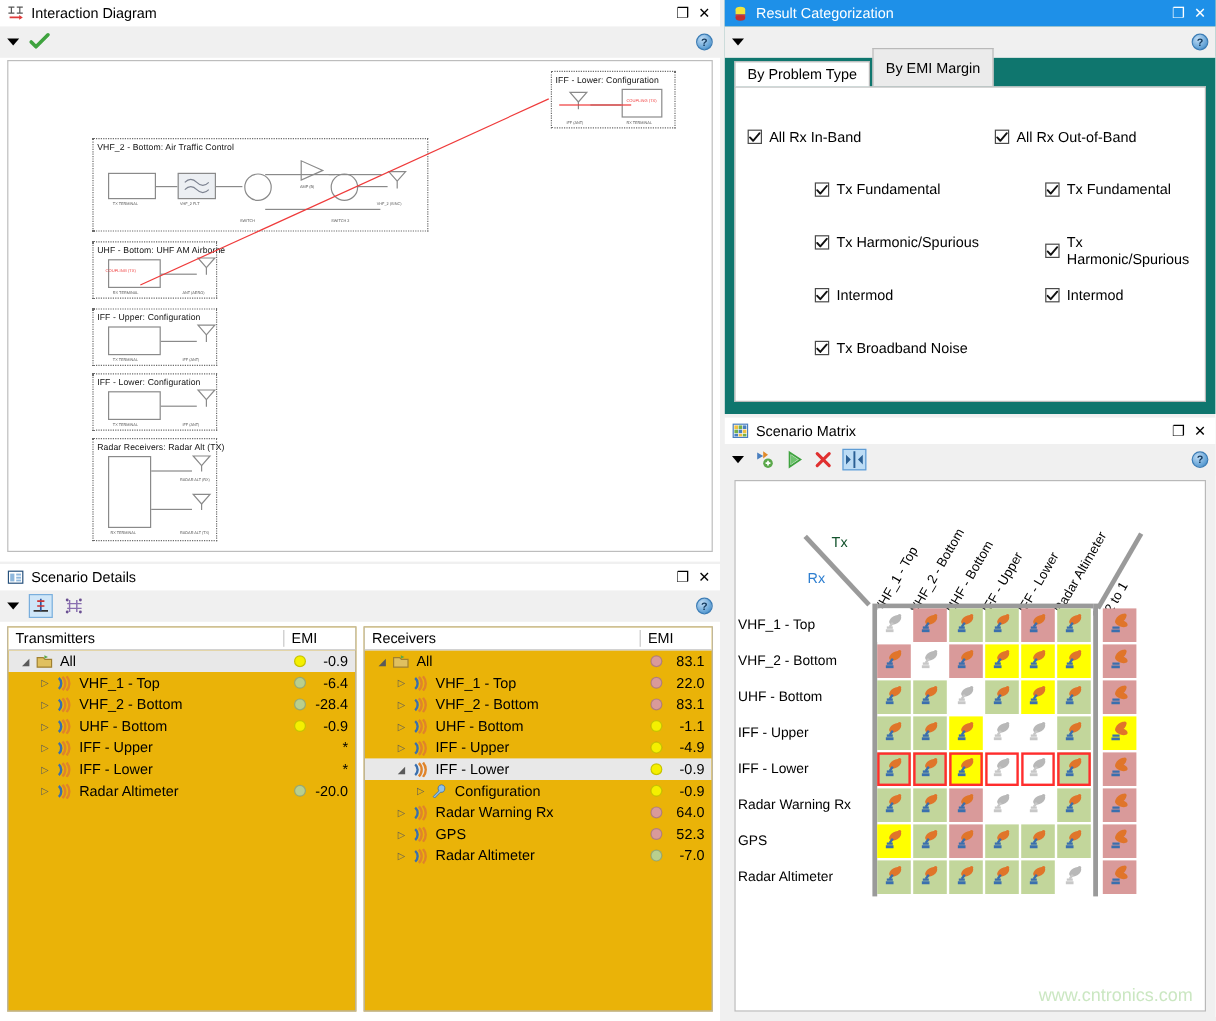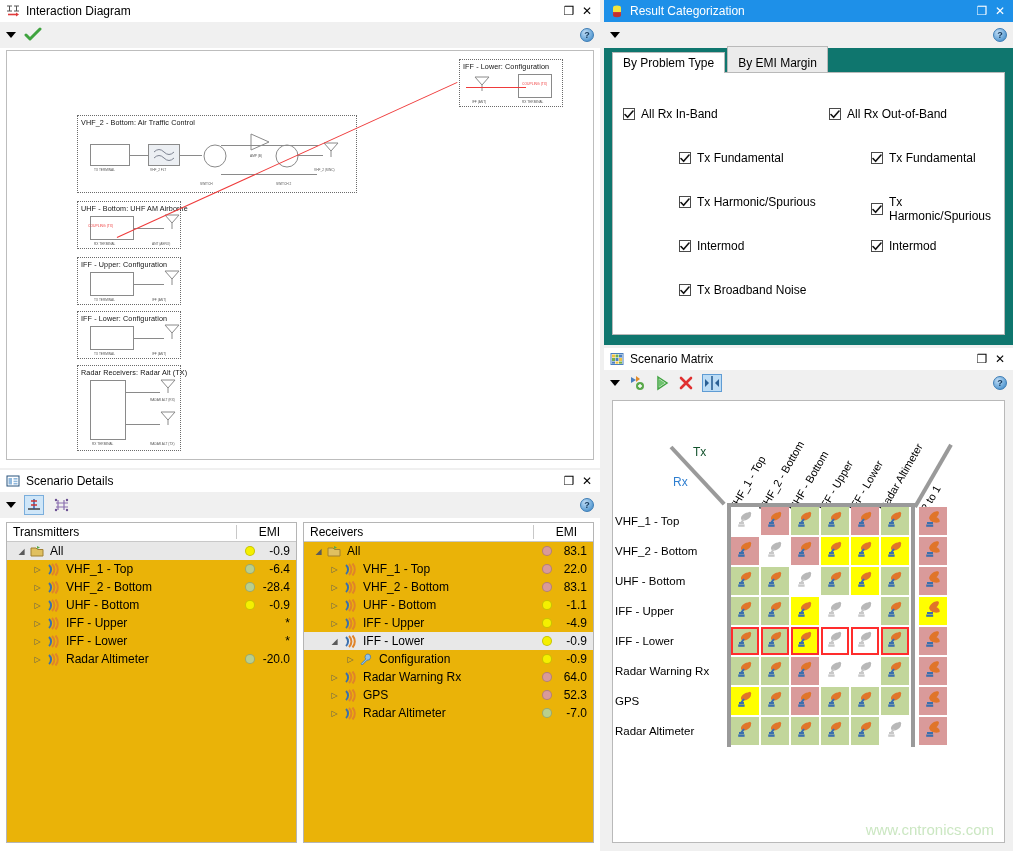--- a/index.html
+++ b/index.html
@@ -64,34 +64,34 @@
   #scenario-details { left: 0; top: 470px; width: 600px; height: 381px; background:#fff; }
   #scenario-details .tb-ico {
     width: 20px; height: 20px; display:flex; align-items:center; justify-content:center;
   }
   #scenario-details .tb-ico.sel { background:#cfe6f8; border:1px solid #7aaedc; }
   .trees { position:absolute; left:6px; top:52px; right:6px; bottom:8px; display:flex; gap:6px; }
   .tree { flex: 1 1 0; border:1px solid #b5b5b5; background:#eab308; display:flex; flex-direction:column; }
   .tree-head { display:flex; height:19px; align-items:center; border-bottom:1px solid #c8c8c8;
                background:#fff; font-size:12px; }
   .tree-head .c1 { flex:1 1 auto; padding-left:6px; }
-  .tree-head .c2 { width:60px; border-left:1px solid #c8c8c8; padding-left:6px;text-align:center; }
+  .tree-head .c2 { width:60px; border-left:1px solid #c8c8c8; padding-left:6px; }
   .tree-body { flex:1 1 auto; overflow:hidden; }
   .trow { display:flex; height:18px; align-items:center; font-size:12px; }
   .trow.sel { background:#e8e8e8; }
   .trow .c1 { flex:1 1 auto; display:flex; align-items:center; gap:3px; overflow:hidden; white-space:nowrap; }
   .trow .c2 { width:60px; display:flex; align-items:center; justify-content:flex-end;
               padding-right:6px; gap:5px; }
   .exp { width:11px; text-align:center; color:#5a5a5a; font-size:8px; }
   .dot { width:10px; height:10px; border-radius:50%; display:inline-block; }
   .emival { min-width: 30px; text-align:right; }
 
   
   #result-cat { left: 604px; top: 0; width: 409px; height: 345px; background:#0f766e; }
-  .tabs { position:absolute; left:8px; top:52px; right:8px; height:20px; display:flex; align-items:center; }
+  .tabs { position:absolute; left:8px; top:52px; right:8px; height:20px; display:flex; align-items:flex-end; }
   .tab { height:32px; padding:0 10px; font-size:12px; display:flex; align-items:center;
          border:1px solid #b9b9b9; border-bottom:none; background:#ebebeb; margin-right:2px; }
   .tab.active { background:#fff; height:21px; position:relative; z-index:2; }
   .tabpanel { position:absolute; left:8px; top:72px; right:8px; bottom:10px;
               background:#fff; border:1px solid #b9b9b9; }
   .cbrow { display:flex; align-items:center; gap:6px; font-size:12px; }
   .cb { width:12px; height:12px; border:1px solid #4a4a4a; background:#fff;
         display:flex; align-items:center; justify-content:center; }
   .cb svg { display:block; }
 

